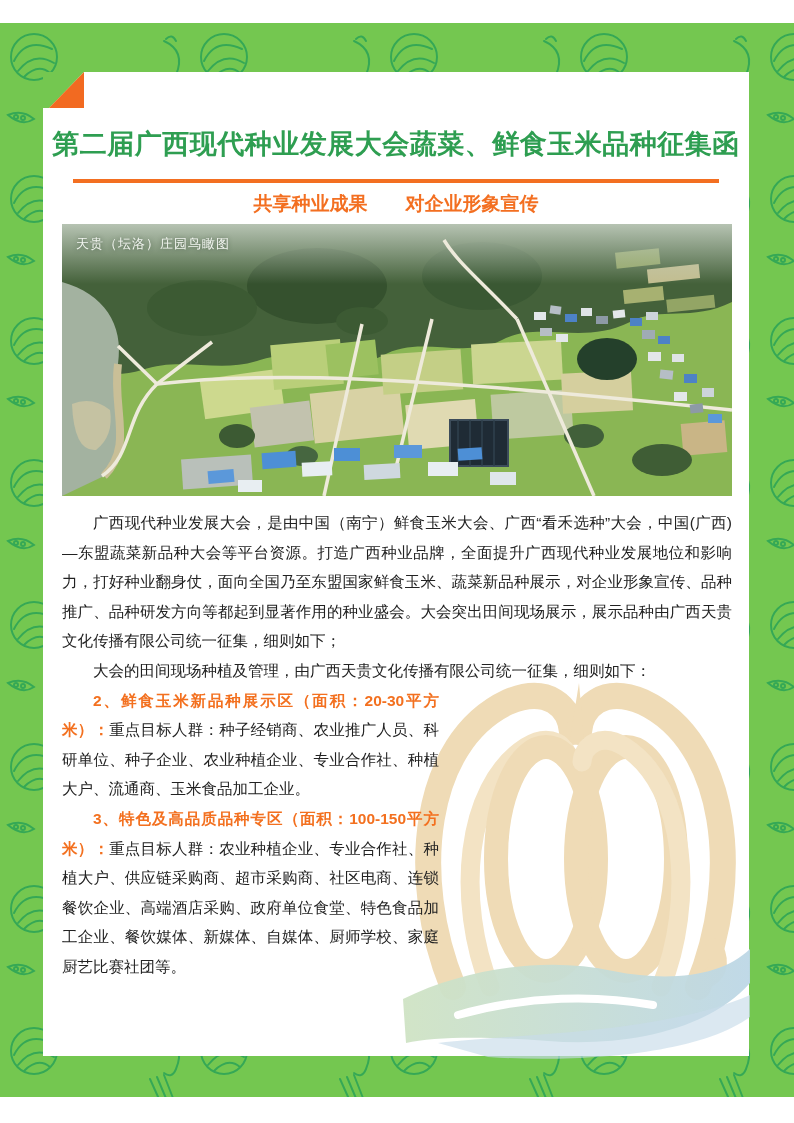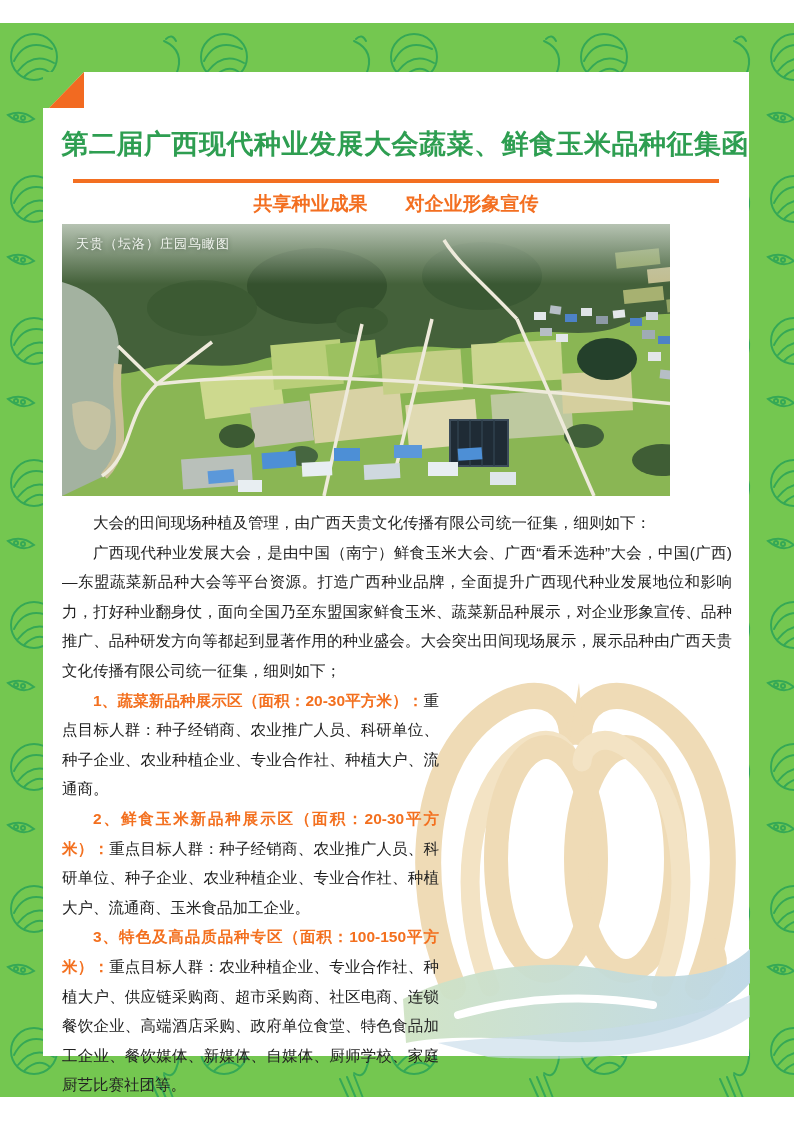--- a/index.html
+++ b/index.html
@@ -14,30 +14,30 @@
   }
   .corner-notch{
     position:absolute;left:0;top:0;width:41px;height:36px;background:#74c750;
     clip-path:polygon(0 0,100% 0,15% 100%,0 100%);z-index:4;
   }
   .corner-tri{
     position:absolute;left:6px;top:0;width:35px;height:36px;background:#f26a21;
     clip-path:polygon(100% 0,100% 100%,0 100%);z-index:5;
   }
   .title{
-    position:absolute;top:54px;left:0;right:0;text-align:right;
+    position:absolute;top:54px;left:0;right:0;text-align:center;
     font-size:27px;font-weight:bold;color:#2e9e51;letter-spacing:.5px;z-index:3;
   }
   .rule{position:absolute;top:107px;left:30px;width:646px;height:4px;background:#f36f21;z-index:3;}
   .subtitle{
     position:absolute;top:119px;left:0;right:0;display:flex;justify-content:center;gap:38px;
     font-size:19px;font-weight:bold;color:#f36f21;z-index:3;
   }
   .photo{
-    position:absolute;top:152px;left:19px;width:608px;height:272px;overflow:hidden;z-index:3;
+    position:absolute;top:152px;left:19px;width:670px;height:272px;overflow:hidden;z-index:3;
     background:#8b5cf6;
   }
   .photo-label{
     position:absolute;left:14px;top:11px;color:#f2f5f0;font-size:13px;letter-spacing:1px;
     text-shadow:0 0 4px rgba(40,60,40,.6);
   }
   .watermark{position:absolute;left:355px;top:575px;width:355px;height:420px;z-index:0;}
   .textflow{
     position:absolute;top:436px;left:19px;width:670px;z-index:1;
     font-size:15.5px;line-height:29.6px;color:#222;text-align:justify;
@@ -215,22 +215,21 @@
         <path d="M316,300 q12,26 -12,34" stroke-width="18"></path>
       </g>
       <polygon points="172,92 181,36 186,92" fill="#efdbb6"></polygon>
       <path d="M5,352 C70,320 150,310 215,324 C275,336 325,328 352,302 L352,336 C310,384 225,400 150,394 C85,389 35,390 8,396 Z" fill="url(#wg)" opacity=".95"></path>
       <path d="M60,368 C130,348 200,348 255,358" stroke="#ffffff" stroke-width="8" fill="none" stroke-linecap="round"></path>
       <path d="M40,396 C120,386 260,388 352,348 L352,370 C300,408 180,416 90,410 Z" fill="#c7dce9" opacity=".65"></path>
     </svg>
   </div>
 
   <div class="textflow">
+    <p class="indent">广西现代种业发展大会，是由中国（南宁）鲜食玉米大会、广西“看禾选种”大会，中国(广西)—东盟蔬菜新品种大会等平台资源。打造广西种业品牌，全面提升广西现代种业发展地位和影响力，打好种业翻身仗，面向全国乃至东盟国家鲜食玉米、蔬菜新品种展示，对企业形象宣传、品种推广、品种研发方向等都起到显著作用的种业盛会。大会突出田间现场展示，展示品种由广西天贵文化传播有限公司统一征集，细则如下；</p>
     <p class="indent">大会的田间现场种植及管理，由广西天贵文化传播有限公司统一征集，细则如下：</p>
-    <p class="indent">广西现代种业发展大会，是由中国（南宁）鲜食玉米大会、广西“看禾选种”大会，中国(广西)—东盟蔬菜新品种大会等平台资源。打造广西种业品牌，全面提升广西现代种业发展地位和影响力，打好种业翻身仗，面向全国乃至东盟国家鲜食玉米、蔬菜新品种展示，对企业形象宣传、品种推广、品种研发方向等都起到显著作用的种业盛会。大会突出田间现场展示，展示品种由广西天贵文化传播有限公司统一征集，细则如下；</p>
     <div class="items">
-      <p class="indent"><span class="orange">1、蔬菜新品种展示区（面积：20-30平方米）：</span><span>重点目标人群：种子经销商、农业推广人员、科研单位、种子企业、农业种植企业、专业合作社、种植大户、流通商。</span></p>
       <p class="indent"><span class="orange">2、鲜食玉米新品种展示区（面积：20-30平方米）：</span><span>重点目标人群：种子经销商、农业推广人员、科研单位、种子企业、农业种植企业、专业合作社、种植大户、流通商、玉米食品加工企业。</span></p>
       <p class="indent"><span class="orange">3、特色及高品质品种专区（面积：100-150平方米）：</span><span>重点目标人群：农业种植企业、专业合作社、种植大户、供应链采购商、超市采购商、社区电商、连锁餐饮企业、高端酒店采购、政府单位食堂、特色食品加工企业、餐饮媒体、新媒体、自媒体、厨师学校、家庭厨艺比赛社团等。</span></p>
     </div>
   </div>
 
 </div>
 
 </body></html>

